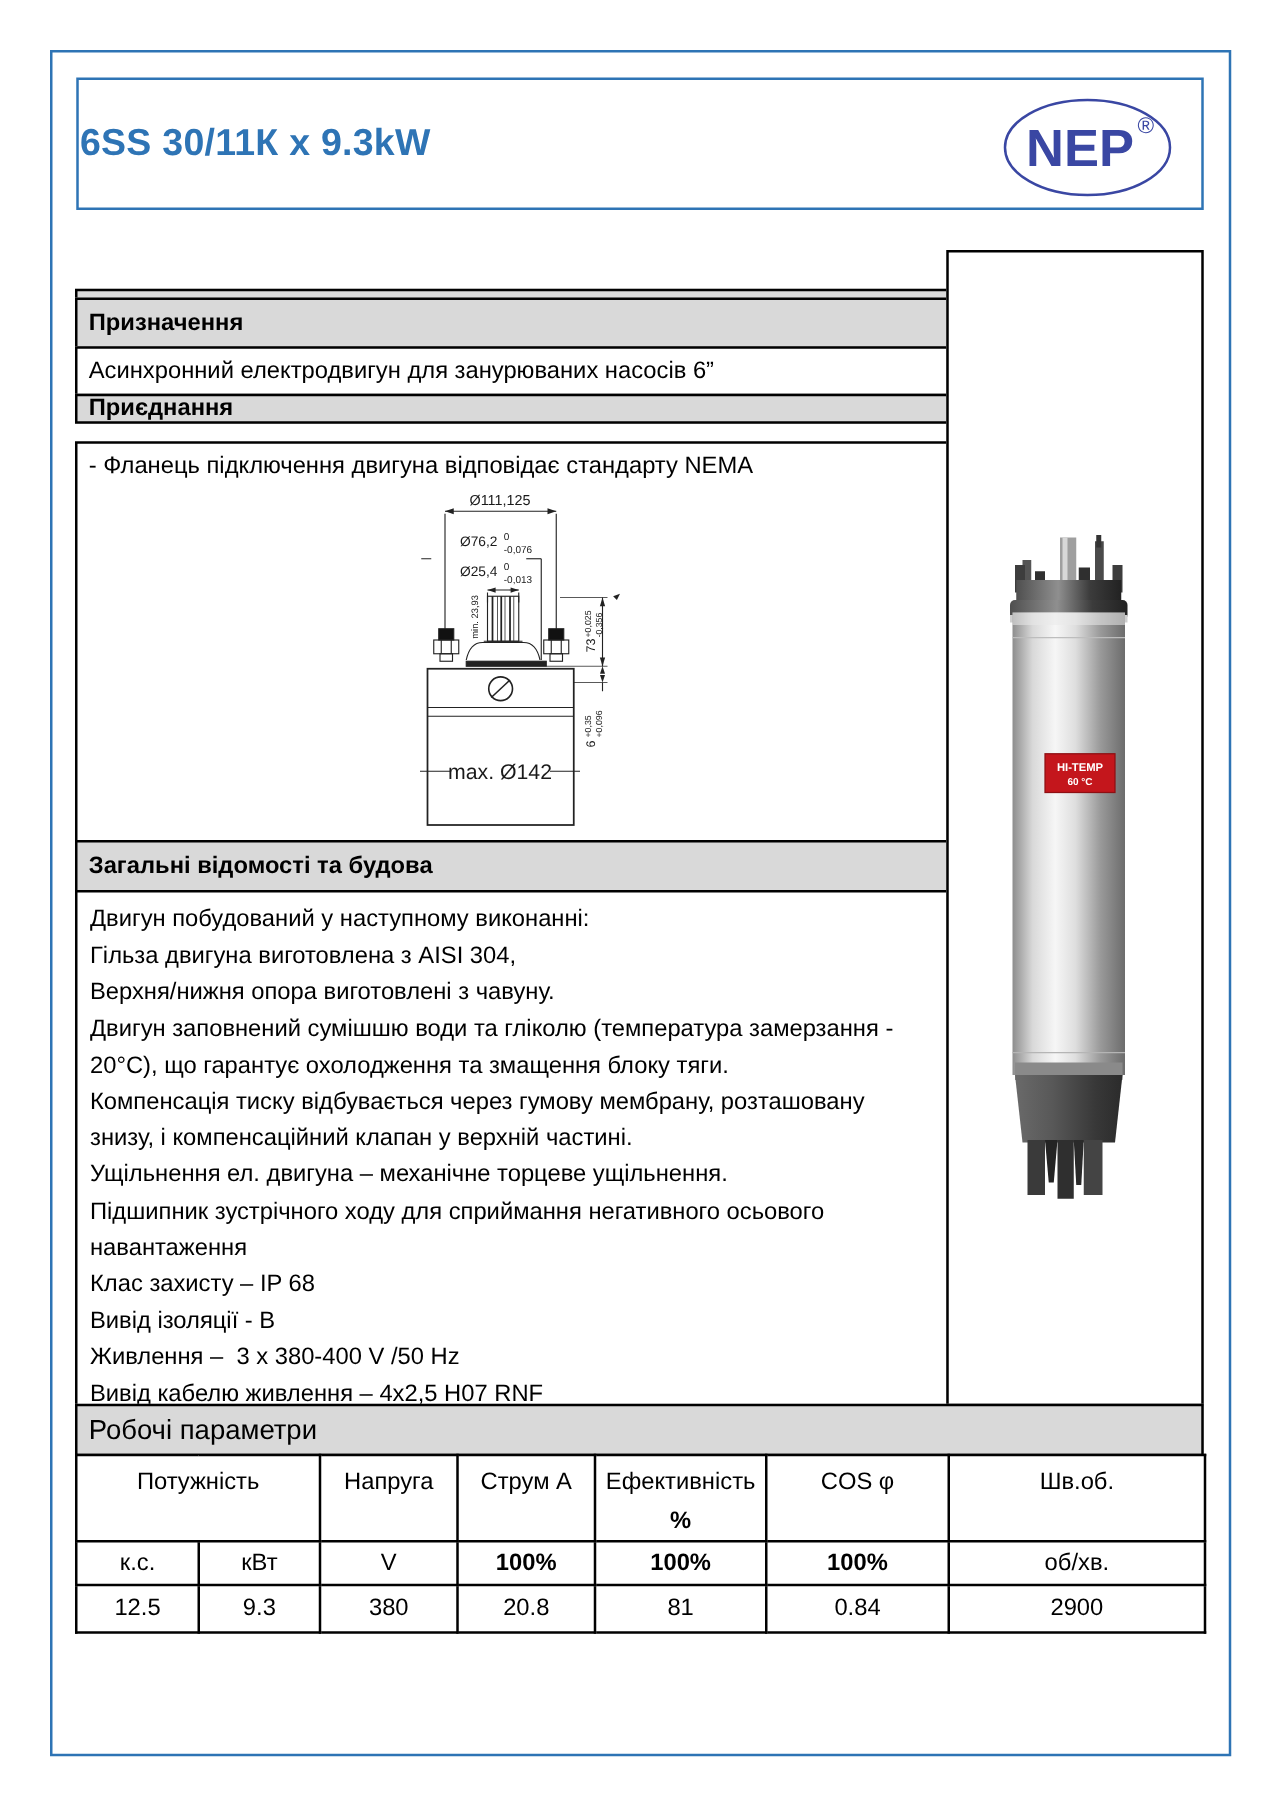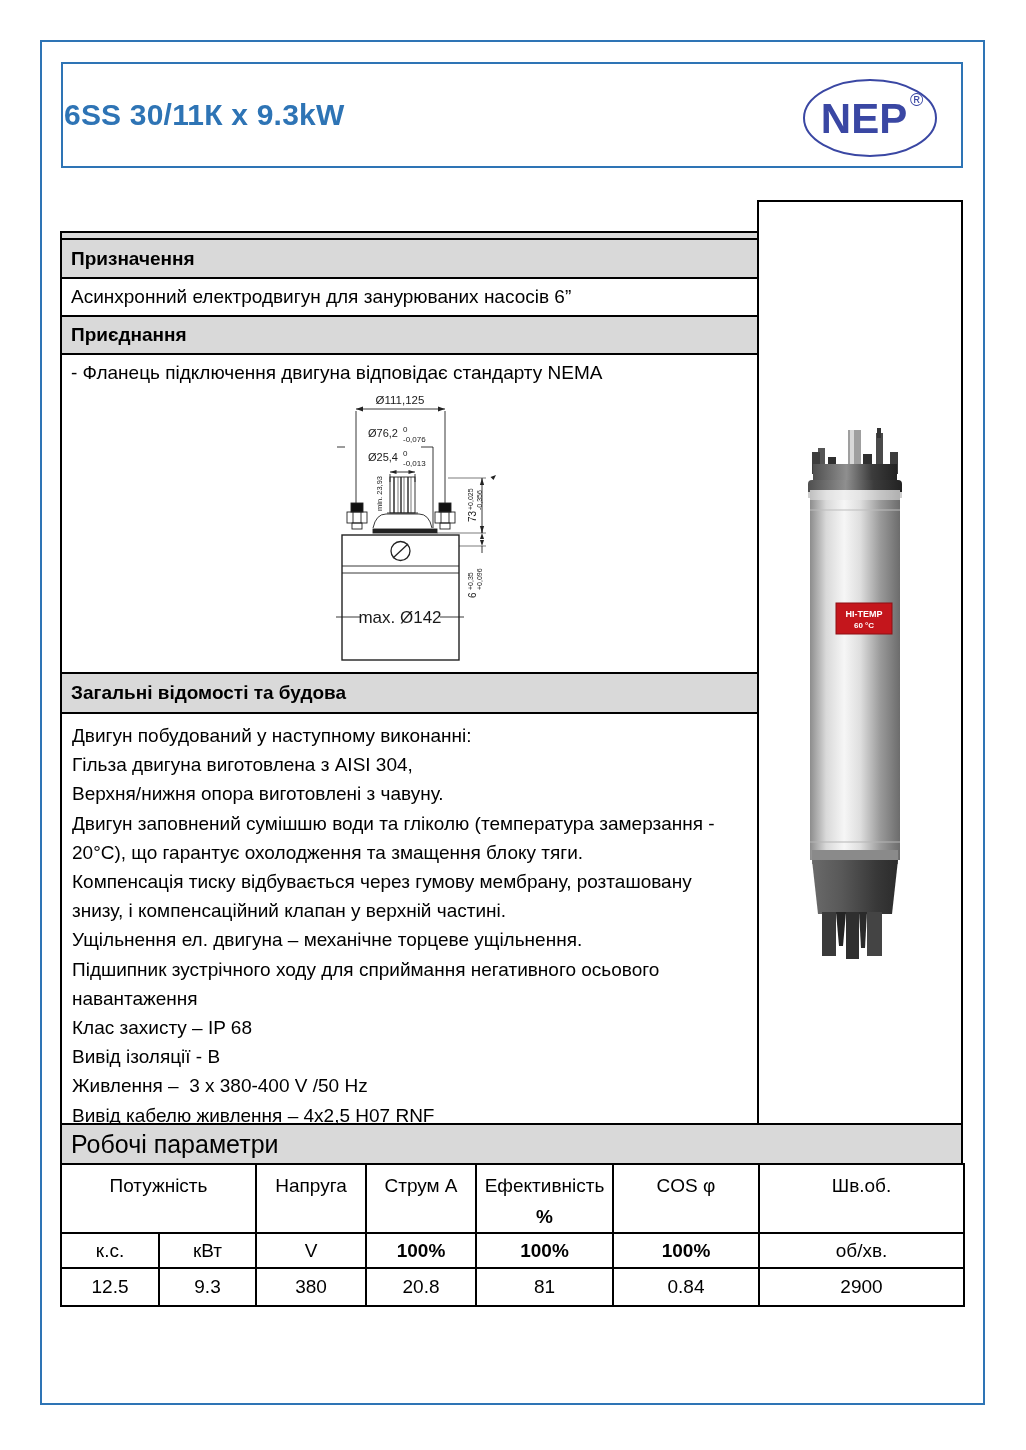--- a/index.html
+++ b/index.html
@@ -58,21 +58,21 @@
 
 <div class="abs row gray" style="top:200px;height:40px;margin-top:31px;">
   <div class="hdr-txt r-title">ТЕХНІЧНІ ДАНІ ДВИГУНА 6” 9.3кВт</div>
 </div>
 <div class="abs row gray" style="top:238px;height:41px;">
   <div class="hdr-txt">Призначення</div>
 </div>
 <div class="abs row" style="top:277px;height:40px;">
   <div class="cell-txt">Асинхронний електродвигун для занурюваних насосів 6”</div>
 </div>
-<div class="abs row gray" style="top:315px;height:40px;">
+<div class="abs row gray" style="top:315px;height:24px;">
   <div class="hdr-txt">Приєднання</div>
 </div>
 
 <div class="abs row" style="top:353px;height:321px;">
   <div class="connect-line">- Фланець підключення двигуна відповідає стандарту NEMA</div>
 </div>
 <div class="abs draw-wrap">
   <svg width="170" height="275" viewBox="0 0 170 275" stroke-linecap="butt">
     <g stroke="#222" fill="none" stroke-width="0.9">
 
@@ -243,21 +243,21 @@
     <polygon points="17,436 103,436 97,490 23,490" fill="url(#darkg)"></polygon>
     <rect x="27" y="488" width="14" height="44" fill="#3a3a3a"></rect>
     <rect x="51" y="488" width="13" height="48" fill="#2f2f2f"></rect>
     <rect x="72" y="488" width="15" height="44" fill="#444"></rect>
     <polygon points="41,488 51,488 48,522 44,522" fill="#242424"></polygon>
     <polygon points="64,488 72,488 70,524 66,524" fill="#2a2a2a"></polygon>
   </svg>
 </div>
 
 <div class="abs params-bar">
-  <div class="hdr-txt" style="font-weight:normal;font-size:25px;">Робочі параметри</div>
+  <div class="hdr-txt" style="font-weight:normal;font-size:22px;">Робочі параметри</div>
 </div>
 
 <table class="params">
   <colgroup>
     <col style="width:98px">
       <col style="width:97px">
       <col style="width:110px">
       <col style="width:110px">
     <col style="width:137px">
       <col style="width:146px">

